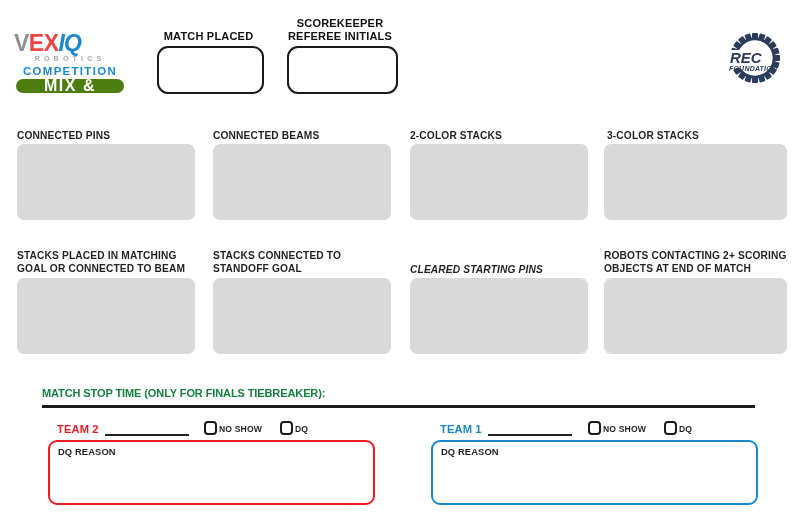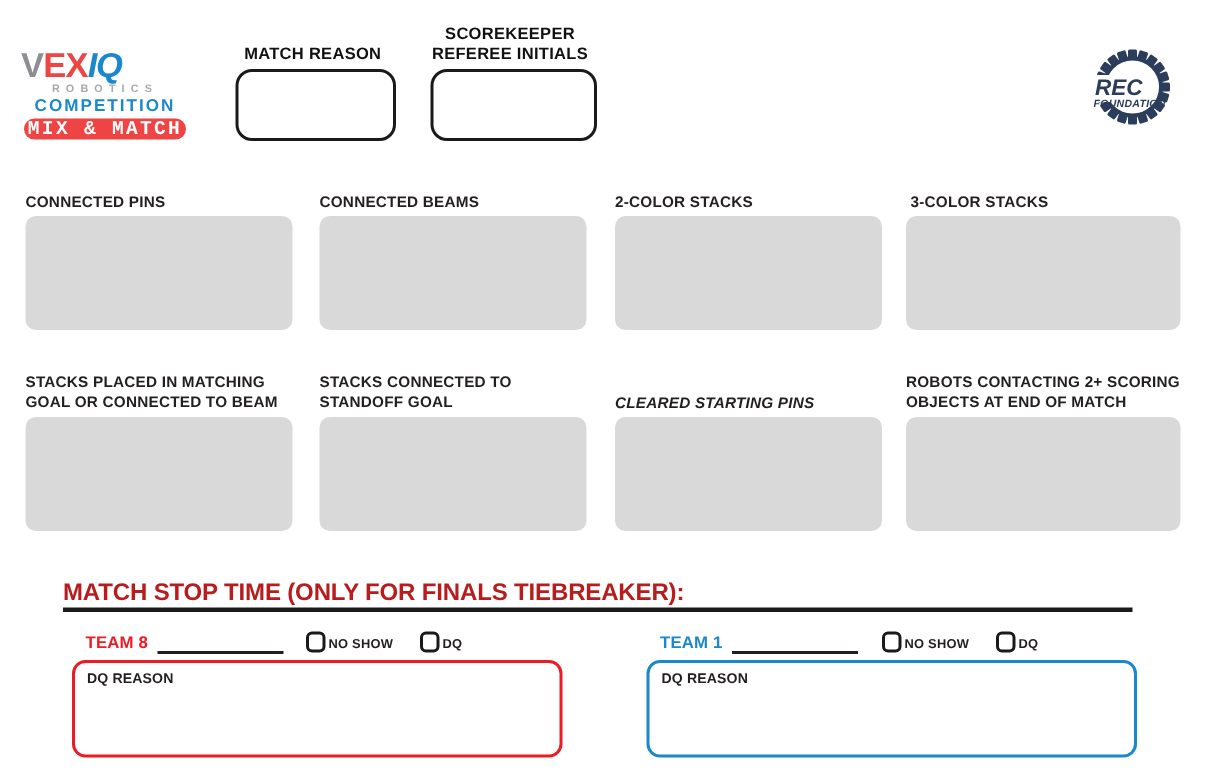--- a/index.html
+++ b/index.html
@@ -56,33 +56,32 @@
   .vex-competition {
     color: #1b87cc;
     font-size: 11.4px;
     font-weight: bold;
     letter-spacing: 1.35px;
     line-height: 14px;
     text-align: center;
     width: 112px;
   }
   .vex-mixmatch {
-    background: #ef4444;
+    background: #4d7c0f;
     color: #ffffff;
-    font-size: 13px;
+    font-size: 16px;
     font-weight: bold;
     letter-spacing: 1.55px;
     line-height: 14px;
     height: 14px;
     border-radius: 8px;
     text-align: center;
     width: 108px;
     margin-left: 2px;
     margin-top: 1px;
-    font-family: Liberation Mono, monospace;
   }
 
   .hdr-label {
     position: absolute;
     font-size: 11px;
     font-weight: bold;
     color: #111111;
     letter-spacing: 0.2px;
     text-align: center;
     line-height: 13px;
@@ -117,23 +116,23 @@
     position: absolute;
     background: #d9d9d9;
     border-radius: 7px;
   }
 
   
   #stop-time-label {
     position: absolute;
     left: 42px;
     top: 387px;
-    font-size: 16px;
-    font-weight: bold;
-    color: #b91c1c;
+    font-size: 11px;
+    font-weight: bold;
+    color: #15803d;
     letter-spacing: -0.1px;
     white-space: nowrap;
   }
   #stop-time-rule {
     position: absolute;
     left: 42px;
     top: 405px;
     width: 713px;
     height: 2.6px;
     background: #1a1a1a;
@@ -196,21 +195,21 @@
 
   <div id="vex-logo">
     <div class="vex-word">
       <span class="vex-v">V</span><span class="vex-ex">EX</span><span class="vex-iq">IQ</span>
     </div>
     <div class="vex-robotics">ROBOTICS</div>
     <div class="vex-competition">COMPETITION</div>
     <div class="vex-mixmatch">MIX &amp; MATCH</div>
   </div>
 
-  <div class="hdr-label" style="left:157px; top:30px; width:103px;">MATCH REASON</div>
+  <div class="hdr-label" style="left:157px; top:30px; width:103px;">MATCH PLACED</div>
   <div class="hdr-box" style="left:157px; top:46px; width:103px; height:44px;"></div>
 
   <div class="hdr-label" style="left:282px; top:17px; width:116px;">SCOREKEEPER</div>
   <div class="hdr-label" style="left:282px; top:30px; width:116px;">REFEREE INITIALS</div>
   <div class="hdr-box" style="left:287px; top:46px; width:107px; height:44px;"></div>
 
   <div id="rec-logo">
     <svg width="66" height="52" viewBox="0 0 66 52">
       <g fill="#2b3d5b">
 
@@ -307,21 +306,21 @@
   <div class="field-label" style="left:410px; top:263px;font-style:italic;">CLEARED STARTING PINS</div>
   <div class="field-box" style="left:410px; top:278px; width:178px; height:76px;"></div>
 
   <div class="field-label" style="left:604px; top:249px;">ROBOTS CONTACTING 2+ SCORING</div>
   <div class="field-label" style="left:604px; top:262px;">OBJECTS AT END OF MATCH</div>
   <div class="field-box" style="left:604px; top:278px; width:183px; height:76px;"></div>
 
   <div id="stop-time-label">MATCH STOP TIME (ONLY FOR FINALS TIEBREAKER):</div>
   <div id="stop-time-rule"></div>
 
-  <div class="team-label team-1-color" style="left:57px; top:423px;">TEAM 8</div>
+  <div class="team-label team-1-color" style="left:57px; top:423px;">TEAM 2</div>
   <div class="team-blank" style="left:105px; top:434px; width:84px;"></div>
 
   <div class="cb" style="left:204px; top:421px;"></div>
   <div class="cb-label" style="left:219px; top:424px;">NO SHOW</div>
 
   <div class="cb" style="left:280px; top:421px;"></div>
   <div class="cb-label" style="left:295px; top:424px;">DQ</div>
 
   <div class="dq-box dq-box-1" style="left:48px; top:440px; width:327px; height:65px;"></div>
   <div class="dq-text" style="left:58px; top:446px;">DQ REASON</div>

